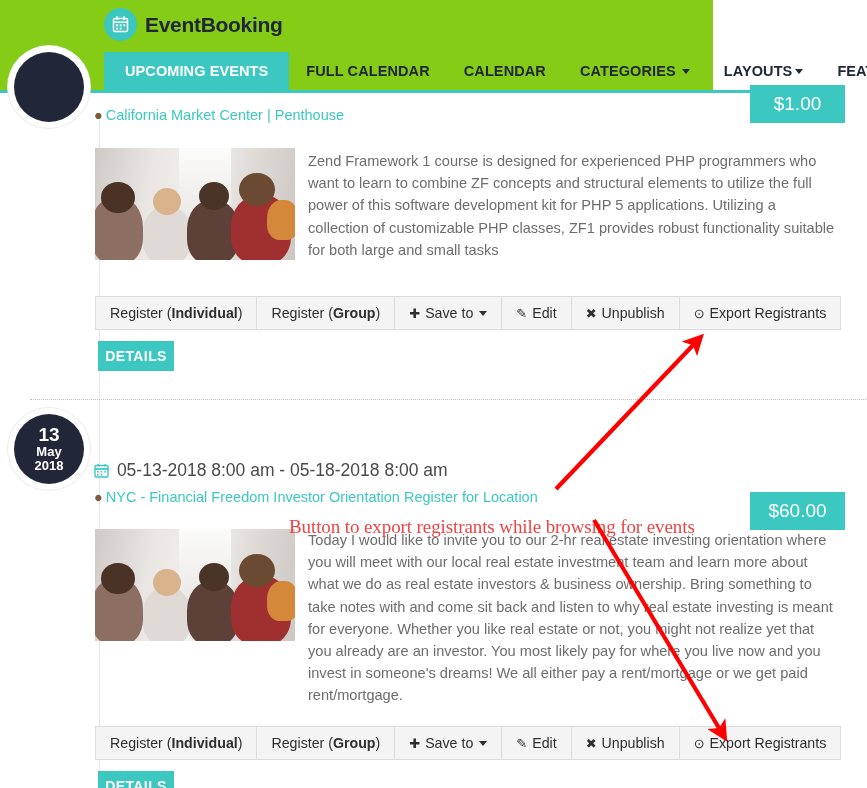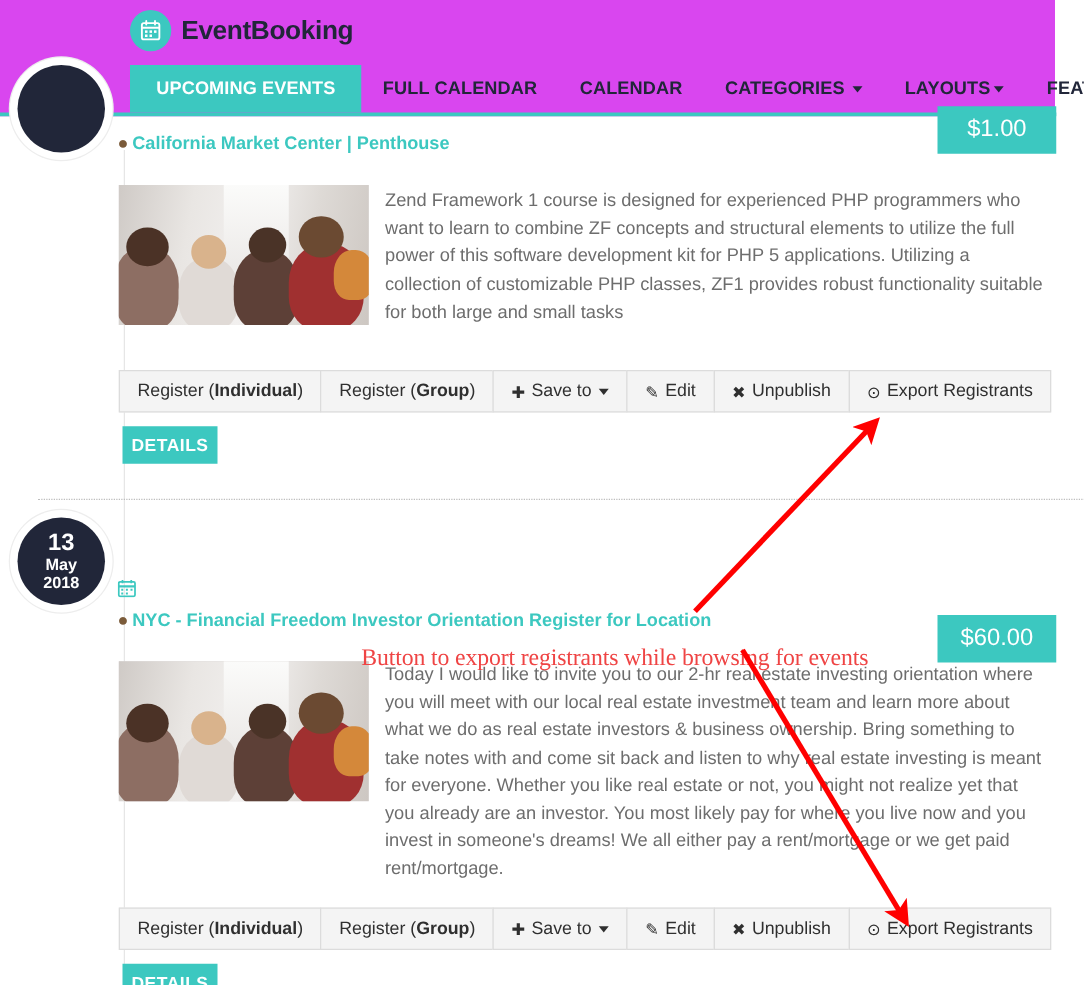--- a/index.html
+++ b/index.html
@@ -18,23 +18,23 @@
     position: relative;
     width: 867px;
     height: 788px;
     overflow: hidden;
   }
 
   
   .header {
     position: absolute;
     top: 0; left: 0;
-    width: 844px;
+    width: 713px;
     height: 93px;
-    background: #d946ef;
+    background: #84cc16;
   }
   .brand {
     position: absolute;
     left: 104px;
     top: 8px;
     display: flex;
     align-items: center;
     gap: 8px;
   }
   .brand-mark {
@@ -155,21 +155,20 @@
     color: #4a4a4a;
     white-space: nowrap;
   }
   .ev-loc {
     position: absolute;
     left: 94px;
     font-size: 14.5px;
     color: #3cc8c0;
     white-space: nowrap;
     cursor: pointer;
-    font-weight: bold;
   }
   .ev-loc .pin, .ev-date .cal { color: #7b5b3a; margin-right: 3px; }
   .ev-date .cal { color: #3cc8c0; }
 
   .price {
     position: absolute;
     background: #3cc8c0;
     color: #ffffff;
     font-size: 19px;
     text-align: center;
@@ -397,21 +396,21 @@
         <rect x="1" y="2.5" width="13" height="11.5" rx="1" fill="none" stroke="#3cc8c0" stroke-width="1.4"></rect>
         <line x1="1" y1="6" x2="14" y2="6" stroke="#3cc8c0" stroke-width="1.8"></line>
         <line x1="4" y1="1" x2="4" y2="3.6" stroke="#3cc8c0" stroke-width="1.4"></line>
         <line x1="11" y1="1" x2="11" y2="3.6" stroke="#3cc8c0" stroke-width="1.4"></line>
         <rect x="3" y="8" width="1.6" height="1.6" fill="#3cc8c0"></rect>
         <rect x="6.7" y="8" width="1.6" height="1.6" fill="#3cc8c0"></rect>
         <rect x="10.4" y="8" width="1.6" height="1.6" fill="#3cc8c0"></rect>
         <rect x="3" y="11" width="1.6" height="1.6" fill="#3cc8c0"></rect>
         <rect x="6.7" y="11" width="1.6" height="1.6" fill="#3cc8c0"></rect>
       </svg>
-    </span>
+    </span><span>05-13-2018  8:00 am - 05-18-2018  8:00 am</span>
   </div>
 
   <div class="ev-loc" style="top:489px">
     <span class="pin">●</span><span>NYC - Financial Freedom Investor Orientation Register for Location</span>
   </div>
 
   <div class="price price-2">$60.00</div>
 
   <div class="ev-thumb" style="top:529px">
     <div class="photo">

